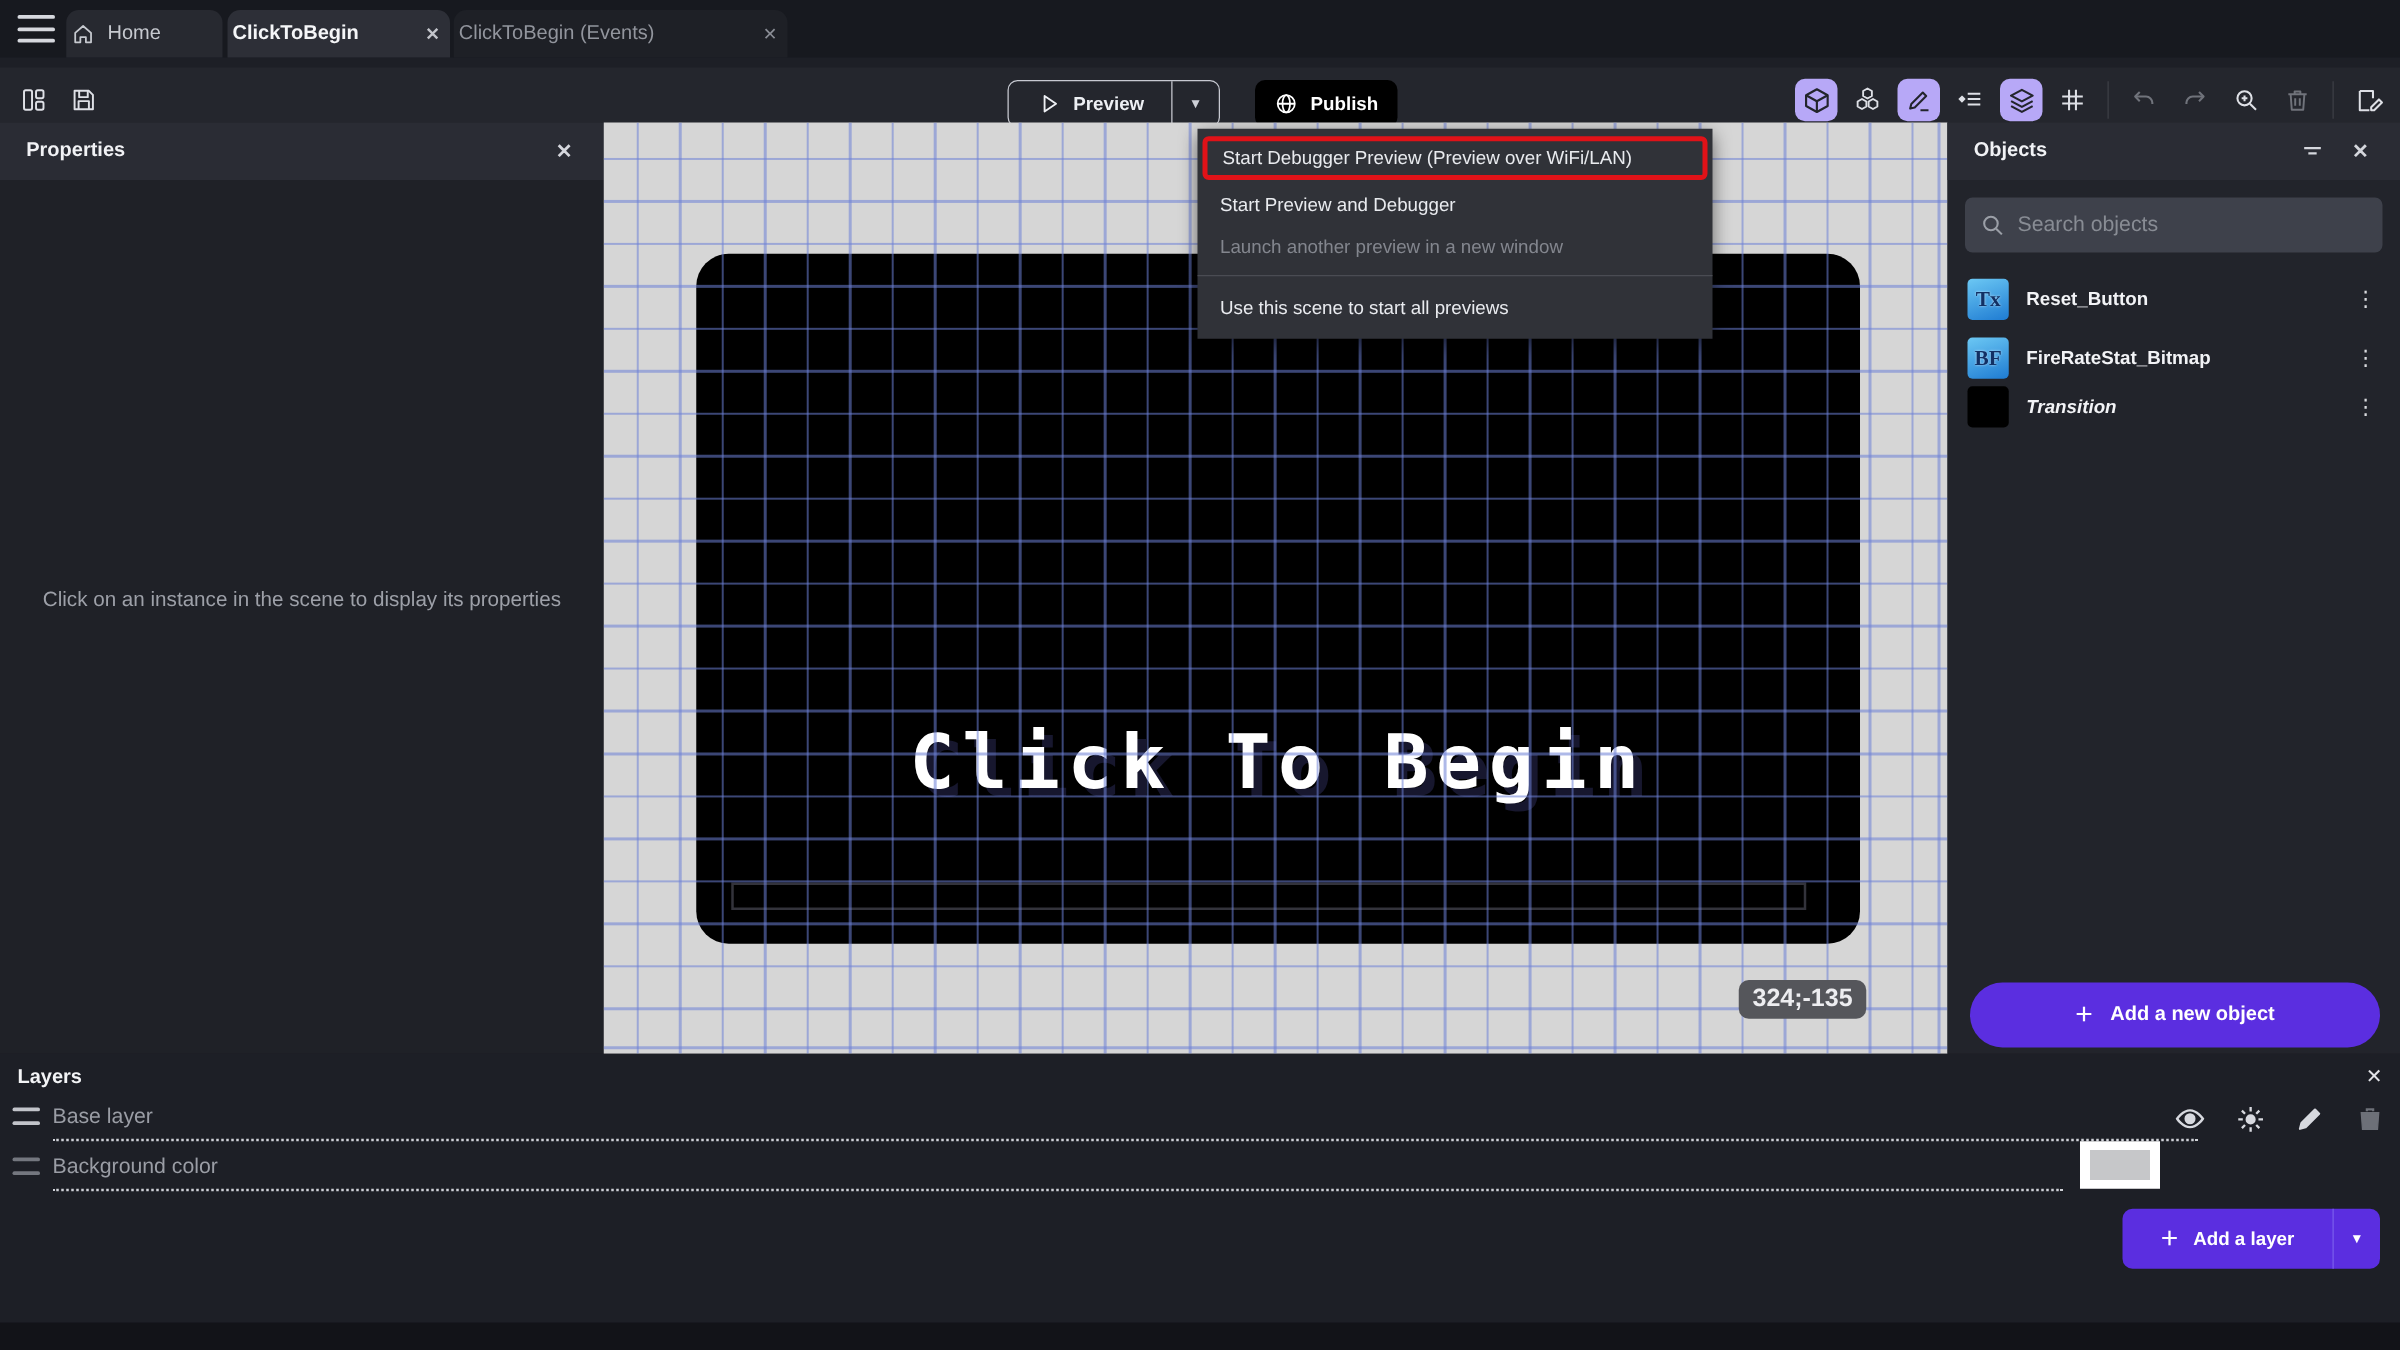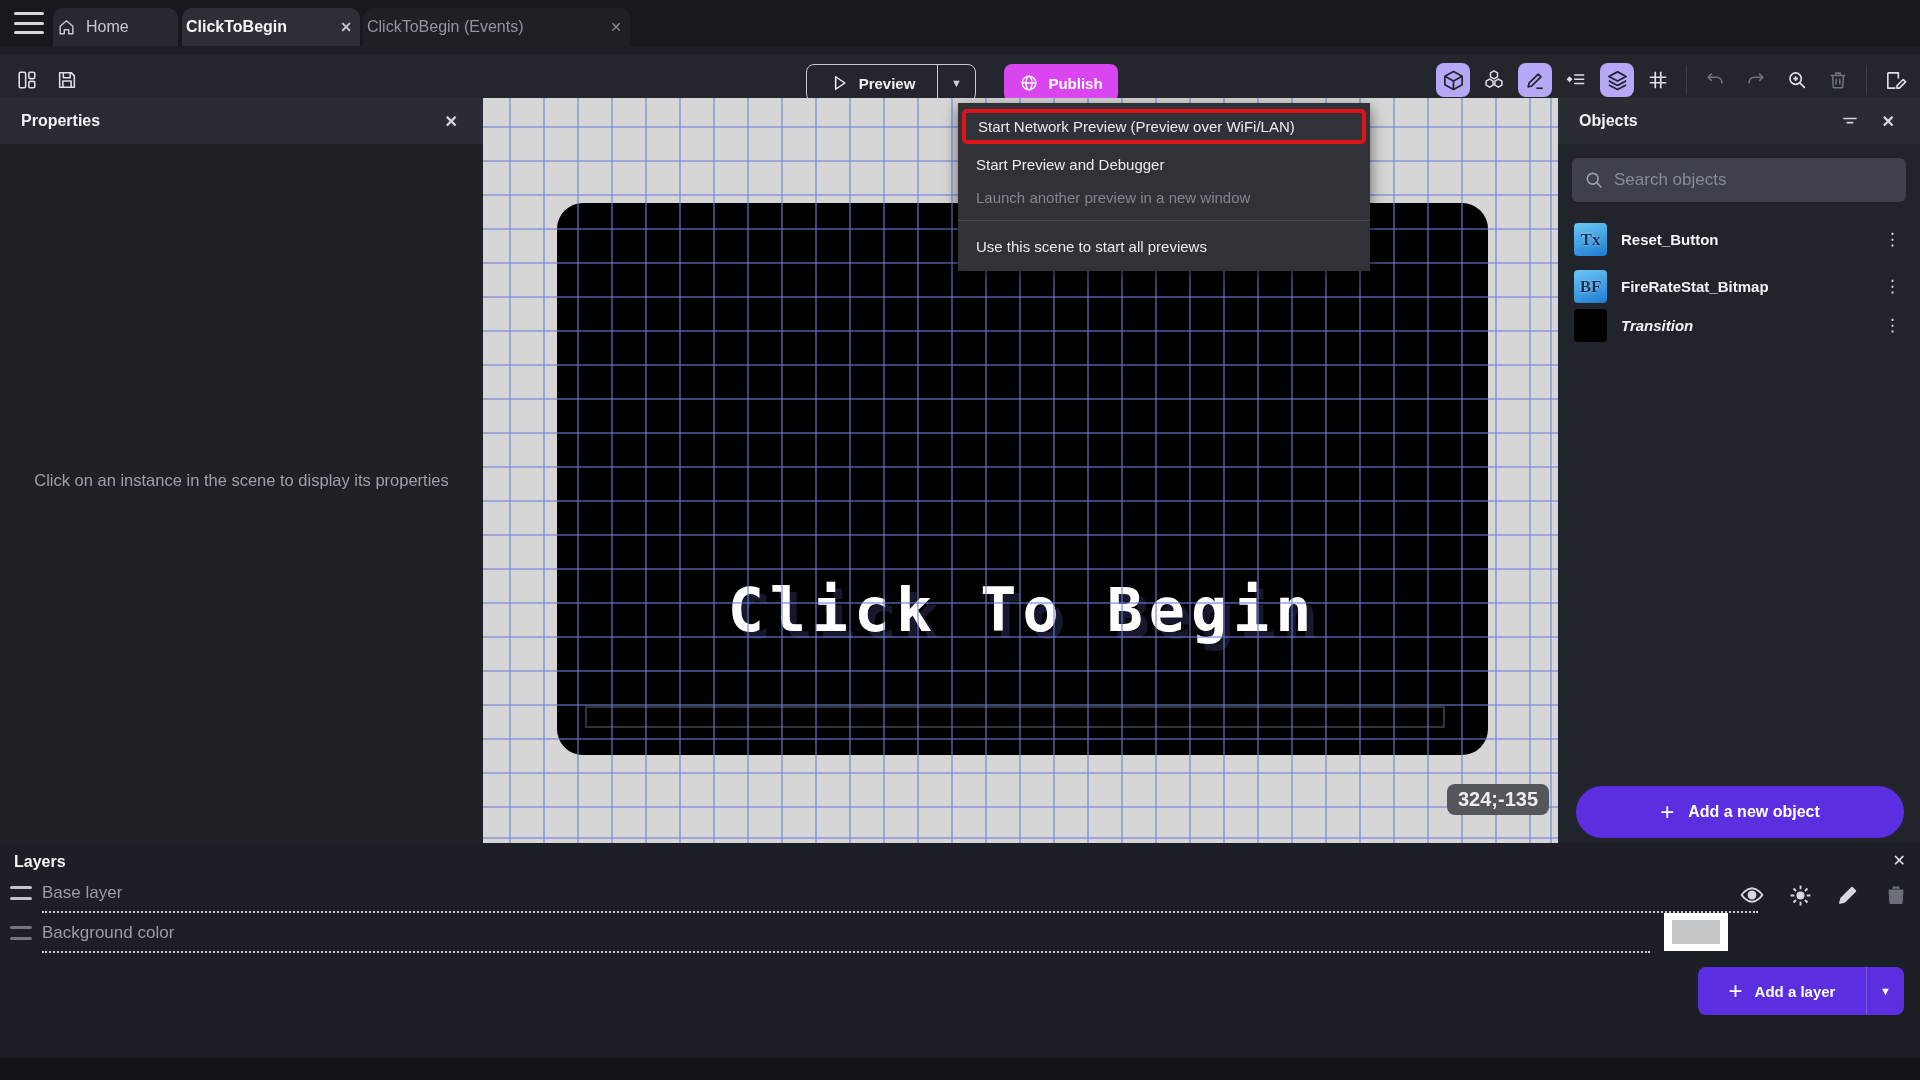--- a/index.html
+++ b/index.html
@@ -19,21 +19,21 @@
   .tab-inactive .tab-close { color:#8a8d95; }
   .tab svg { flex:none; }
 
   
   .toolbar { position:absolute; left:0; top:54px; width:1920px; height:52px; background:#24262d; }
   .tb-btn { width:34px; height:34px; display:flex; align-items:center; justify-content:center; color:#dee0e6; border-radius:8px; cursor:pointer; }
   .tb-left { position:absolute; left:10px; top:9px; display:flex; gap:6px; }
   .preview-split { position:absolute; left:806px; top:10px; width:170px; height:38px; border:1px solid #c7c9d1; border-radius:8px; display:flex; color:#eef0f4; }
   .preview-main { flex:1; display:flex; align-items:center; justify-content:center; gap:10px; font-weight:bold; font-size:15px; cursor:pointer; }
   .preview-arrow { width:38px; border-left:1px solid #c7c9d1; display:flex; align-items:center; justify-content:center; font-size:11px; color:#cdd0d7; cursor:pointer; }
-  .publish-btn { position:absolute; left:1004px; top:10px; width:114px; height:38px; background:#d946ef; border:none; border-radius:8px; display:flex; align-items:center; justify-content:center; gap:9px; color:#fff; font-weight:bold; font-size:15px; cursor:pointer; }
+  .publish-btn { position:absolute; left:1004px; top:10px; width:114px; height:38px; background:#000000; border:none; border-radius:8px; display:flex; align-items:center; justify-content:center; gap:9px; color:#fff; font-weight:bold; font-size:15px; cursor:pointer; }
   .toolbar-right { position:absolute; right:8px; top:9px; display:flex; gap:7px; align-items:center; }
   .toolbar-right .tb-btn.active { background:#b7a8f7; color:#23252c; }
   .toolbar-right .tb-btn.disabled { color:#70737b; }
   .tb-divider { width:1px; height:30px; background:#3d3f46; margin:0 4px; }
 
   
   .panel-header { height:46px; background:#2a2c34; display:flex; align-items:center; padding:0 21px; color:#f1f2f5; font-size:16px; font-weight:bold; }
   .panel-close { margin-left:auto; color:#d5d7dd; font-size:16px; cursor:pointer; padding:2px 4px; }
 
   
@@ -43,21 +43,21 @@
   
   .canvas { position:absolute; left:483px; top:98px; width:1075px; height:745px; background:#d6d6d6; overflow:hidden; }
   .scene-rect { position:absolute; left:74px; top:105px; width:931px; height:552px; background:#000; border-radius:26px; }
   .scene-text { position:absolute; left:0; right:0; top:372px; text-align:center; font-family:"DejaVu Sans Mono", monospace; font-weight:bold; font-size:60px; letter-spacing:6px; color:#ffffff; text-shadow:7px 7px 0 #17172e; white-space:nowrap; }
   .scene-faint-rect { position:absolute; left:28px; top:503px; width:860px; height:22px; border:2px solid #33333b; }
   .grid-overlay { position:absolute; inset:0; pointer-events:none;
     background-image:
       repeating-linear-gradient(to right, rgba(108,128,214,0.55) 0 2px, transparent 2px 34px),
       repeating-linear-gradient(to bottom, rgba(108,128,214,0.55) 0 2px, transparent 2px 34px);
     background-position:-8px -6px; }
-  .coord-badge { position:absolute; left:964px; top:686px; background:#55565b; color:#ededf0; font-weight:bold; font-size:20px; padding:4px 11px; border-radius:8px; }
+  .coord-badge { position:absolute; left:908px; top:686px; background:#55565b; color:#ededf0; font-weight:bold; font-size:20px; padding:4px 11px; border-radius:8px; }
 
   
   .preview-menu { position:absolute; left:475px; top:5px; width:412px; background:#303238; box-shadow:0 5px 14px rgba(0,0,0,0.55); z-index:40; padding:4px 0 6px; }
   .menu-item { padding:8px 18px; font-size:15px; color:#e9ebef; cursor:pointer; }
   .menu-item.highlighted { border:4px solid #e01218; border-radius:5px; margin:2px 4px 4px; padding:5px 12px; }
   .menu-item.disabled { color:#83868e; cursor:default; }
   .menu-divider { height:1px; background:#4a4c53; margin:6px 0; }
   .menu-item.last { padding-top:11px; padding-bottom:10px; }
 
   
@@ -252,21 +252,21 @@
 
   <div class="canvas">
     <div class="scene-rect">
       <div class="scene-text">Click To Begin</div>
       <div class="scene-faint-rect"></div>
     </div>
     <div class="grid-overlay"></div>
     <div class="coord-badge">324;-135</div>
 
     <div class="preview-menu">
-      <div class="menu-item highlighted">Start Network Preview (Preview over WiFi/LAN)</div>
+      <div class="menu-item highlighted">Start Debugger Preview (Preview over WiFi/LAN)</div>
       <div class="menu-item">Start Preview and Debugger</div>
       <div class="menu-item disabled">Launch another preview in a new window</div>
       <div class="menu-divider"></div>
       <div class="menu-item last">Use this scene to start all previews</div>
     </div>
   </div>
 
   <div class="objects-panel">
     <div class="panel-header">
       <span>Objects</span>

